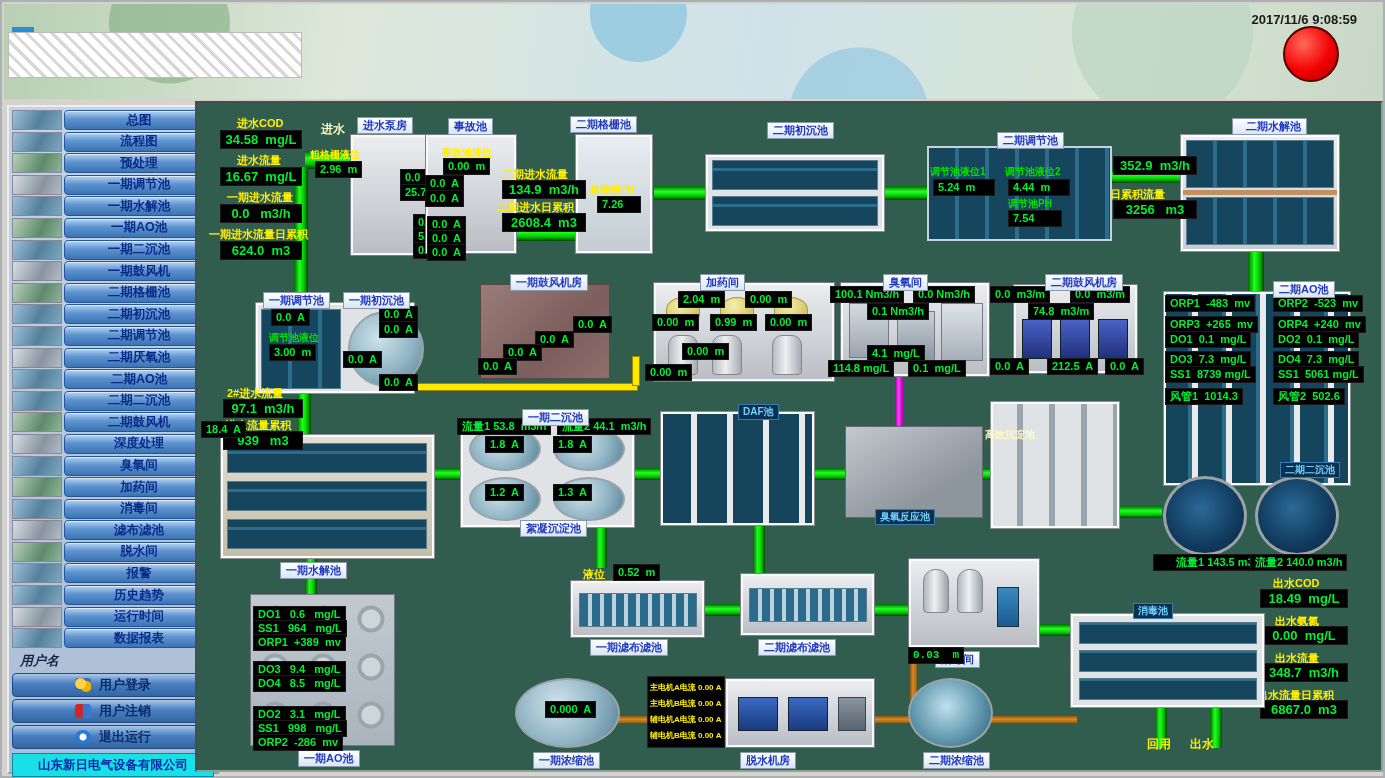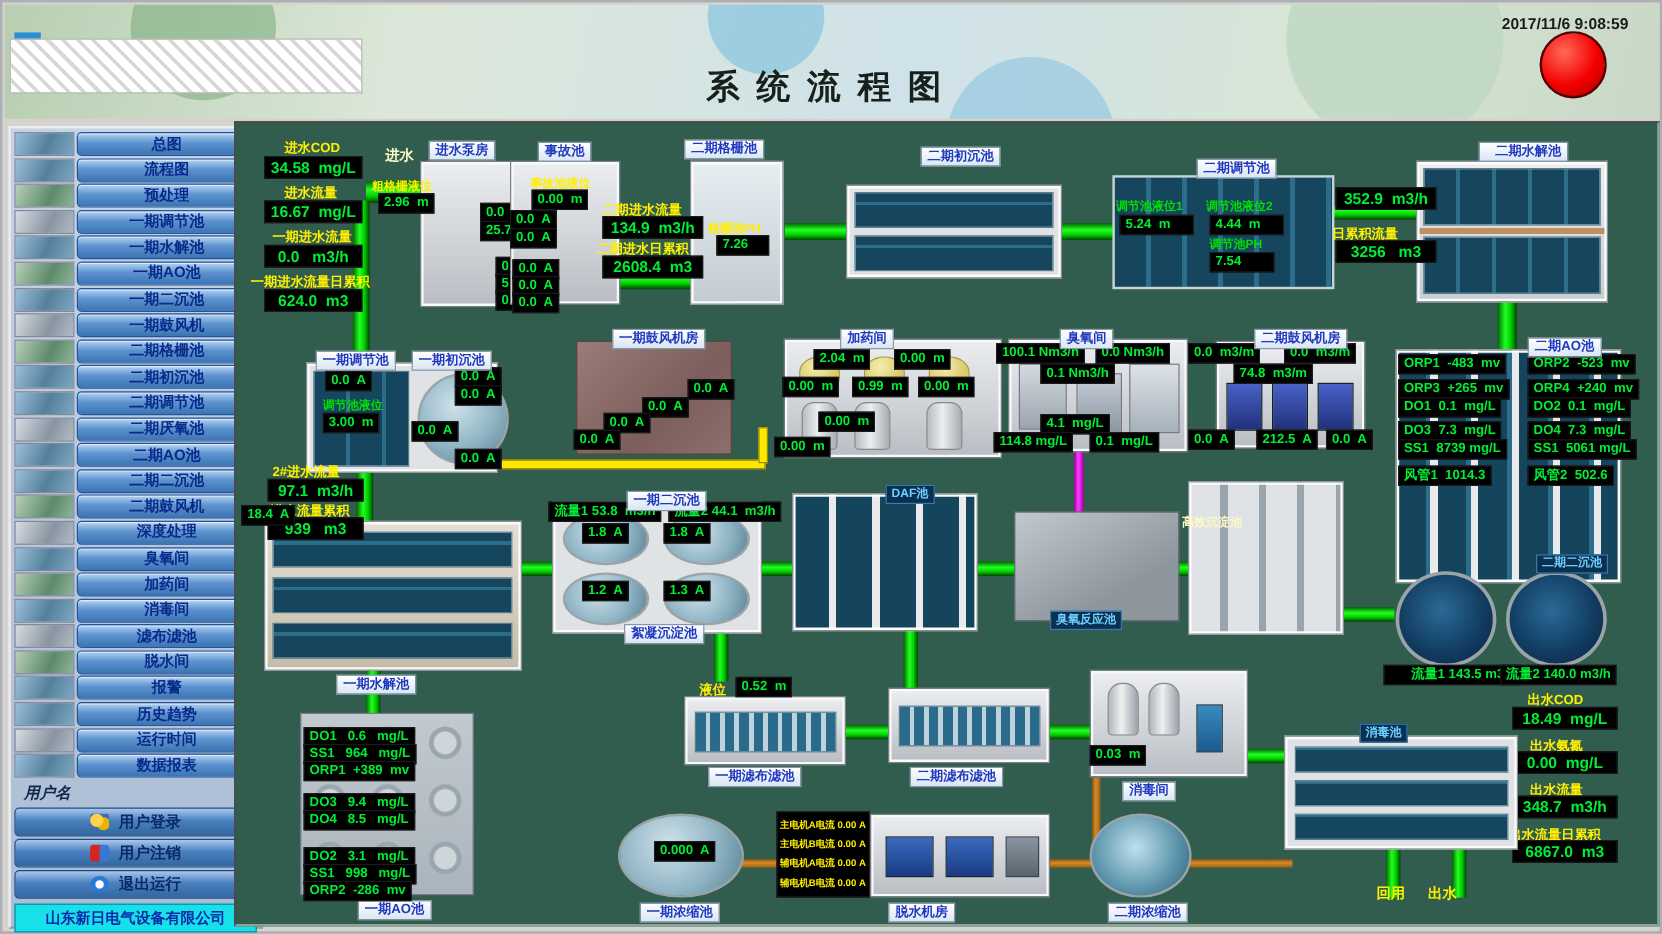--- a/index.html
+++ b/index.html
@@ -70,21 +70,20 @@
   .po-v{background:linear-gradient(90deg,#8a5510,#d88a28 45%,#96600f);}
 </style>
 </head>
 <body>
 
 <div id="frame">
 
   <div id="header">
     <div id="hatchtab"></div>
     <div id="hatchbox"></div>
-    <div id="title">系统流程图</div>
     <div id="clock">2017/11/6 9:08:59</div>
     <div id="alarmbtn"></div>
   </div>
 
   <div id="sidebar">
     <div class="navrow">
         <div class="thumb"></div>
         <div class="navbtn">总图</div>
       </div>
     <div class="navrow">
@@ -444,21 +443,21 @@
     <div class="room" style="left:543px;top:470px;width:135px;height:63px;">
       <div class="waterh" style="left:8px;top:14px;width:118px;height:34px;background:repeating-linear-gradient(90deg,#2a6a8a 0 8px,#bcd2dc 8px 12px);"></div>
     </div>
     <div class="tagL" style="left:561px;top:536px;">二期滤布滤池</div>
 
     <div class="room" style="left:711px;top:455px;width:132px;height:90px;">
       <div style="left:14px;top:10px;width:26px;height:44px;border-radius:12px 12px 4px 4px;background:linear-gradient(90deg,#b0b6bc,#eef0f2 45%,#9aa2aa);border:1px solid #888;"></div>
       <div style="left:48px;top:10px;width:26px;height:44px;border-radius:12px 12px 4px 4px;background:linear-gradient(90deg,#b0b6bc,#eef0f2 45%,#9aa2aa);border:1px solid #888;"></div>
       <div style="left:88px;top:28px;width:22px;height:40px;background:linear-gradient(#3a8ac0,#1a5a90);border:1px solid #134;"></div>
     </div>
-    <div class="vbox" style="left:711px;top:518px;z-index:2;">0.03  m</div>
+    <div class="vbox" style="left:711px;top:544px;z-index:2;font-family:Liberation Mono, monospace;">0.03  m</div>
     <div class="tagL" style="left:738px;top:548px;">消毒间</div>
     <div class="tagD" style="left:936px;top:500px;z-index:3;">消毒池</div>
     <div class="tankframe" style="left:873px;top:510px;width:195px;height:95px;padding:6px;">
       <div class="waterh" style="left:8px;top:8px;width:178px;height:22px;"></div>
       <div class="waterh" style="left:8px;top:36px;width:178px;height:22px;"></div>
       <div class="waterh" style="left:8px;top:64px;width:178px;height:22px;"></div>
     </div>
 
     <div class="circ" style="left:318px;top:575px;width:105px;height:70px;border-radius:50%;"></div>
     <div class="vbox" style="left:348px;top:598px;z-index:2;">0.000  A</div>

